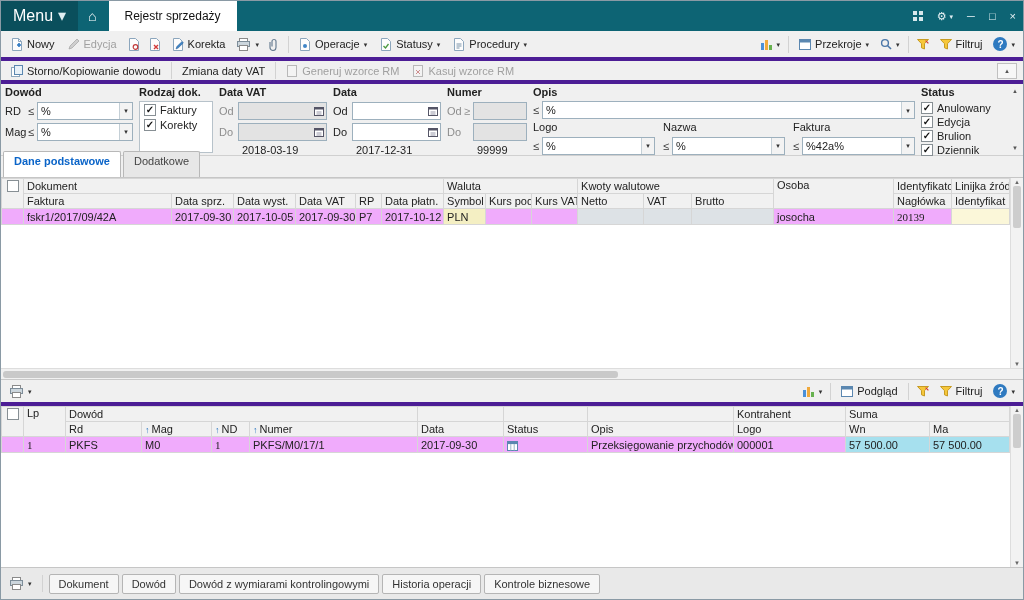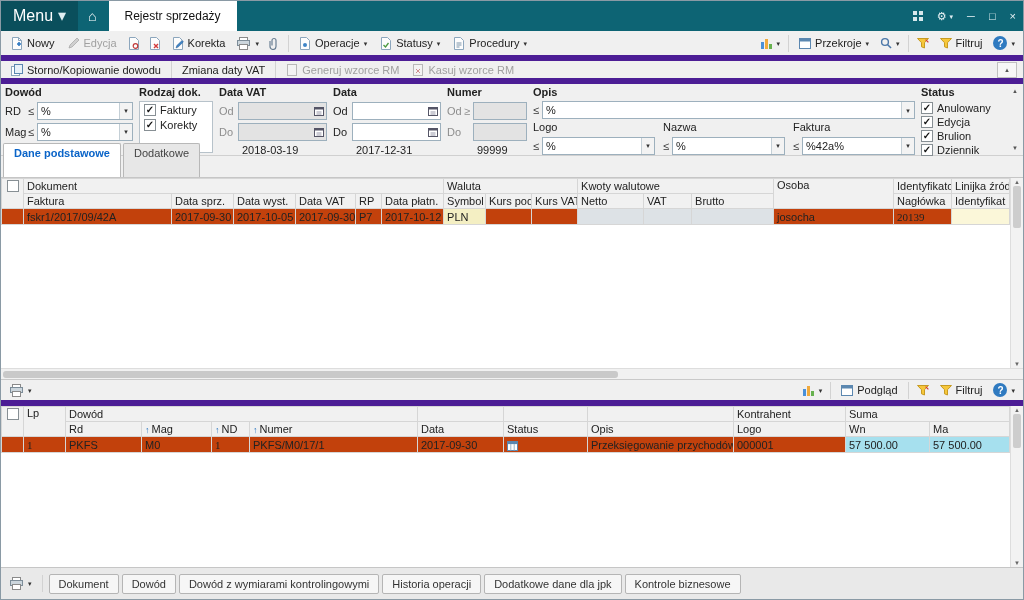--- a/index.html
+++ b/index.html
@@ -12,21 +12,21 @@
   .menu-btn { display:flex; align-items:center; gap:5px; padding:0 12px; background:#0a4f5c; cursor:default; }
   .menu-btn span { font-size:16px; }
   .home-btn { display:flex; align-items:center; padding:0 10px; font-size:14px; }
   .doc-tab { display:flex; align-items:center; padding:0 16px; background:#fff; color:#111; font-size:12px; margin-left:2px; }
   .tb-spacer { flex:1; }
   .win-btn { display:flex; align-items:center; justify-content:center; padding:0 7px; font-size:11px; color:#e8f2f5; gap:3px; }
   .cg { font-size:7px; line-height:1; color:#333; }
   .cg.w { color:#dfeef2; }
 
   
-  .toolbar { display:flex; align-items:center; background:#f0f0f0; border-bottom:6px solid #4c1d95; padding:0 4px; gap:1px; flex:none; }
+  .toolbar { display:flex; align-items:center; background:#f0f0f0; border-bottom:4px solid #4c1d95; padding:0 4px; gap:1px; flex:none; }
   .toolbar-main { height:30px; }
   .toolbar-actions { height:23px; }
   button { background:none; border:none; font:inherit; color:inherit; }
   .tbtn { display:flex; align-items:center; gap:4px; padding:3px 6px; border-radius:2px; white-space:nowrap; color:#222; }
   .tbtn.icon-only { padding:3px 4px; }
   .tbtn.disabled { color:#a0a0a0; }
   .sep { width:1px; height:17px; background:#d2d2d2; margin:0 3px; flex:none; }
   .spacer { flex:1; }
   .help-badge { width:14px; height:14px; border-radius:50%; background:#2f7ac0; color:#fff; font-weight:bold; font-size:10px; display:inline-flex; align-items:center; justify-content:center; }
   .collapse-btn { width:20px; height:16px; border:1px solid #c0c0c0; background:#f7f7f7; display:flex; align-items:center; justify-content:center; font-size:7px; color:#555; margin-right:2px; }
@@ -49,30 +49,30 @@
   .cblab { display:flex; align-items:center; gap:4px; white-space:nowrap; }
   .cb { width:12px; height:12px; border:1px solid #878f94; background:#fff; display:inline-flex; align-items:center; justify-content:center; font-size:10px; font-weight:bold; color:#111; line-height:1; flex:none; }
   .sub3 { display:flex; gap:8px; flex:1; }
   .subcol { flex:1; display:flex; flex-direction:column; gap:2px; min-width:0; }
   .status-list { display:flex; flex-direction:column; gap:1px; }
   .status-list .cblab { height:13px; }
   .status-scroll { width:12px; display:flex; flex-direction:column; justify-content:space-between; align-items:center; padding:2px 0; color:#555; font-size:6px; }
 
   
   .view-tabs { height:22px; background:#f0f0f0; display:flex; align-items:flex-end; padding-left:2px; gap:2px; border-bottom:1px solid #c6c6c6; flex:none; }
-  .vtab { padding:3px 10px 18px; border:1px solid #b8b8b8; border-bottom:none; background:#e7e7e7; color:#444; border-radius:2px 2px 0 0;margin-top:7px; }
+  .vtab { padding:3px 10px 10px; border:1px solid #b8b8b8; border-bottom:none; background:#e7e7e7; color:#444; border-radius:2px 2px 0 0;margin-top:7px; }
   .vtab.active { background:#fff; color:#0a64c8; font-weight:bold; }
 
   
   .upper-wrap { flex:1; display:flex; min-height:0; }
   .grid-area { flex:1; overflow:hidden; background:#fff; }
   table.grid { border-collapse:collapse; table-layout:fixed; width:100%; font-size:11px; }
   .grid th, .grid td { border:1px solid #d6d6d6; padding:0 3px; text-align:left; font-weight:normal; height:15px; overflow:hidden; white-space:nowrap; color:#222; }
   .grid th { background:#f1f1f1; }
-  .grid td { background:#c2410c; height:16px; }
+  .grid td { background:#f0abfc; height:16px; }
   .vtop { vertical-align:top; }
   .num { text-align:right;font-family:Liberation Serif, serif; }
   .c-yellow { background:#f4efc3 !important; }
   .c-gray { background:#dde2e6 !important; }
   .c-pale { background:#fbf7d9 !important; }
   .c-cyan { background:#a6e0ee !important; text-align:right; }
   .sort { color:#2e78c2; font-weight:bold; font-size:9px; margin-right:2px; }
 
   .vscroll { width:13px; background:#f2f2f2; border-left:1px solid #ddd; display:flex; flex-direction:column; align-items:center; justify-content:space-between; padding:1px 0; flex:none; }
   .vscroll .arr { font-size:6px; color:#666; }
@@ -682,17 +682,16 @@
         <rect x="1.5" y="3.5" width="12" height="5" fill="#ccd6dd" stroke="#7d8d99"></rect>
         <rect x="3.5" y="7.5" width="8" height="5" fill="#fff" stroke="#8a8a8a"></rect>
       </svg>
       <span class="cg">▾</span>
     </button>
     <span class="sep"></span>
     <button class="btab">Dokument</button>
     <button class="btab">Dowód</button>
     <button class="btab">Dowód z wymiarami kontrolingowymi</button>
     <button class="btab">Historia operacji</button>
-    <button class="btab">Dodatkowe dane dla jpk</button>
     <button class="btab">Kontrole biznesowe</button>
   </div>
 
 </div>
 
 </body></html>

